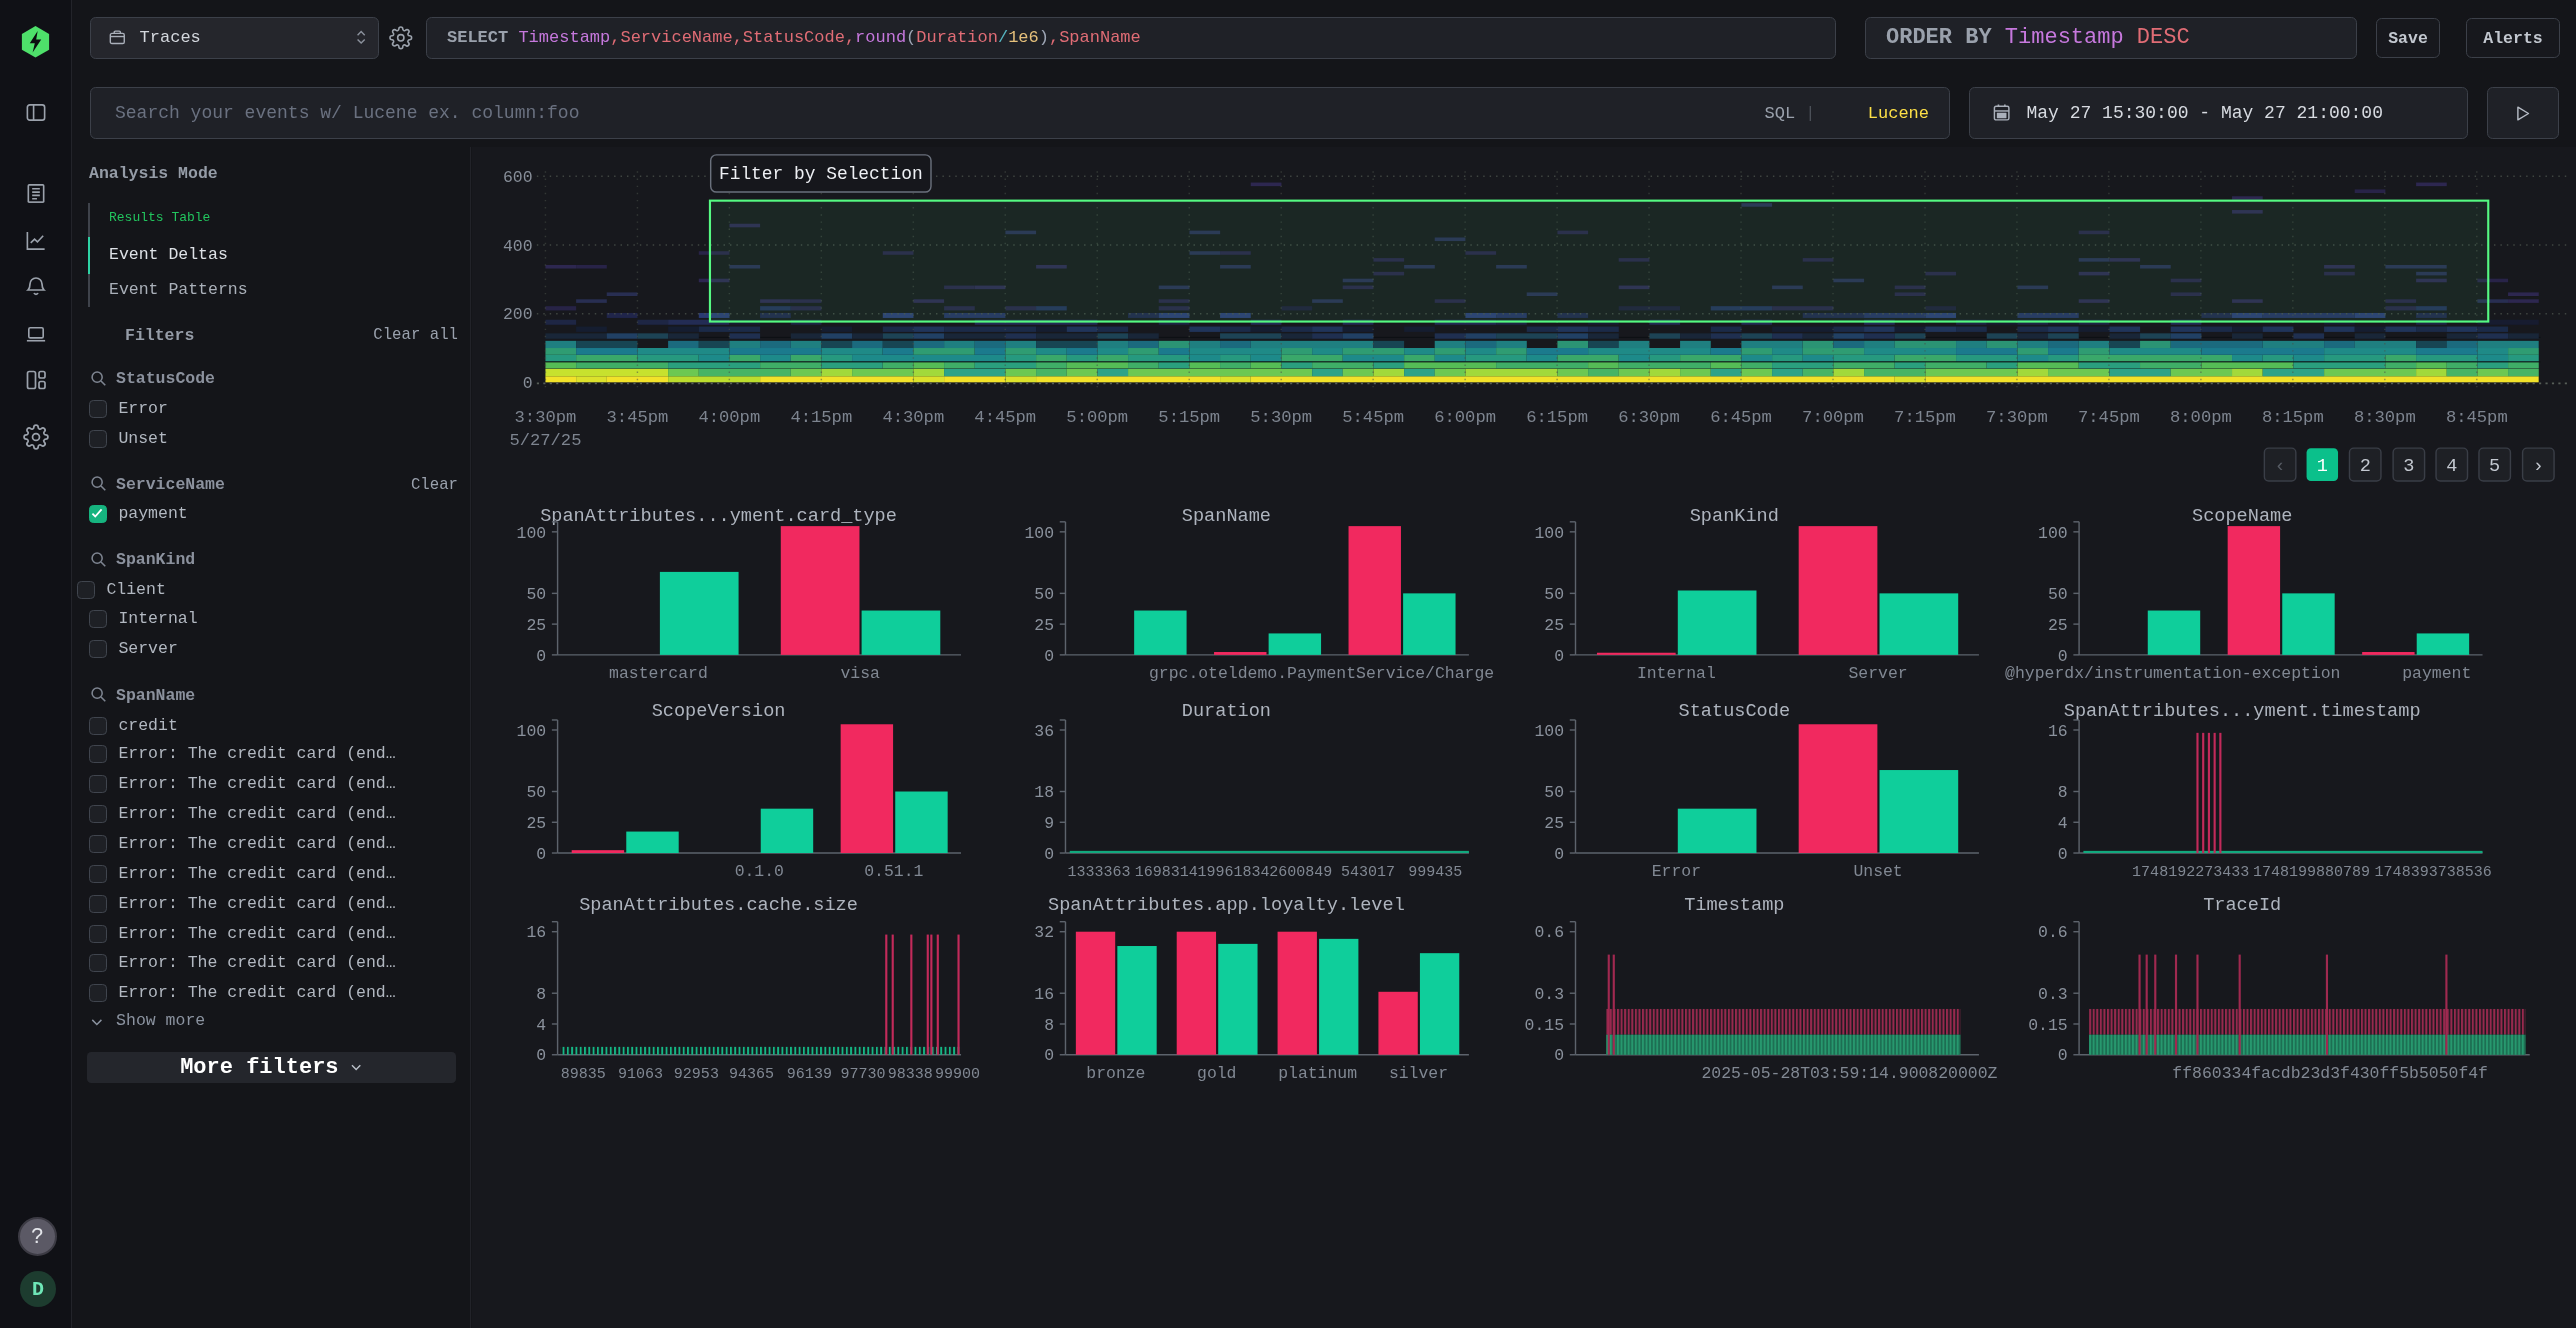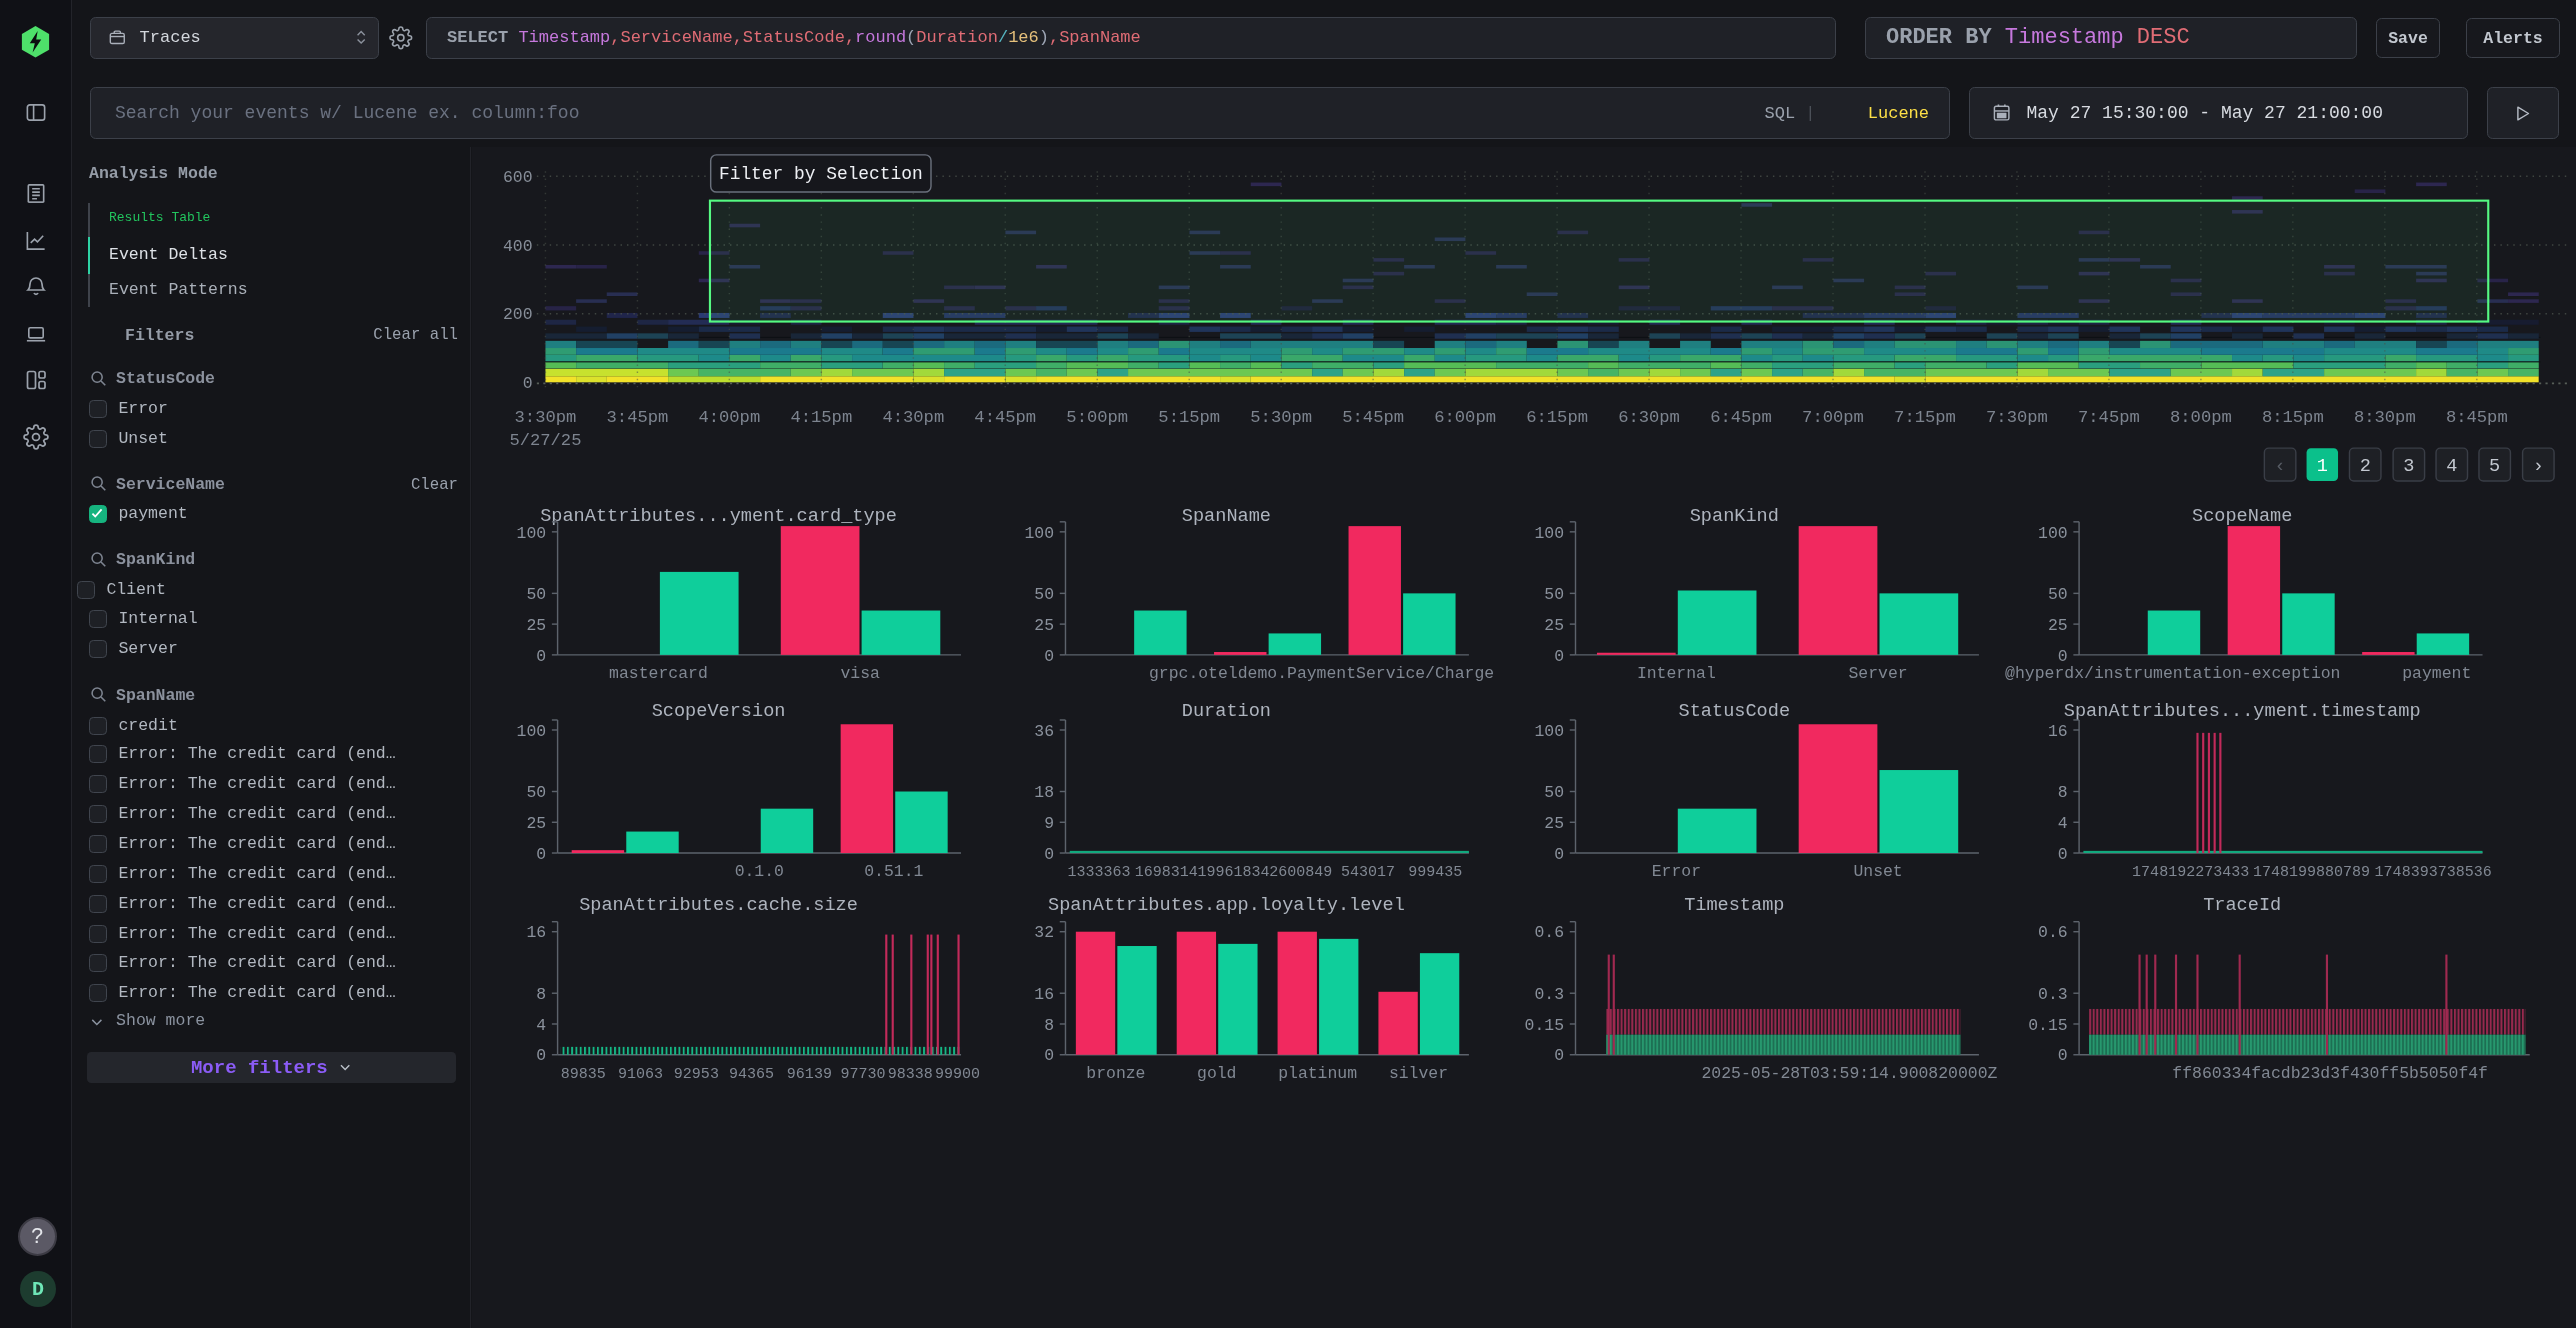--- a/index.html
+++ b/index.html
@@ -218,21 +218,21 @@
     <span class="cb"></span>
     <span>Error: The credit card (end…</span>
   </div>
 
 <div class="row" style="left:89px;top:1011px;color:#8b93a0;align-items:flex-end;">
   <svg width="15.7" height="15.7" viewBox="0 0 24 24" fill="none" stroke="#8b93a0" stroke-width="2.2">
       <path d="M5 9l7 7 7-7"></path>
     </svg>
   <span>Show more</span>
 </div>
-<div class="abs" style="left:87px;top:1052px;width:369px;height:31px;background:#24262c;border-radius:4.3px;display:flex;align-items:center;justify-content:center;gap:10px;color:#8b5cf6;font-size:19px;font-weight:bold;">More filters
+<div class="abs" style="left:87px;top:1052px;width:369px;height:31px;background:#24262c;border-radius:4.3px;display:flex;align-items:center;justify-content:center;gap:10px;color:#ffffff;font-size:22px;font-weight:bold;">More filters
   <svg width="14.3" height="14.3" viewBox="0 0 24 24" fill="none" stroke="#bac0c9" stroke-width="2.4">
       <path d="M5 9l7 7 7-7"></path>
     </svg>
 </div>
 
 <div class="abs" style="left:472px;top:147px;width:2104px;height:1181px;background:#17181d;"></div>
 <svg class="abs" style="left:472px;top:147px;" width="2104" height="1181" viewBox="0 0 2940 1651">
 <defs>
   <pattern id="comb" width="6" height="11" patternUnits="userSpaceOnUse">
         <rect width="2.6" height="11" fill="#15b885"></rect>

